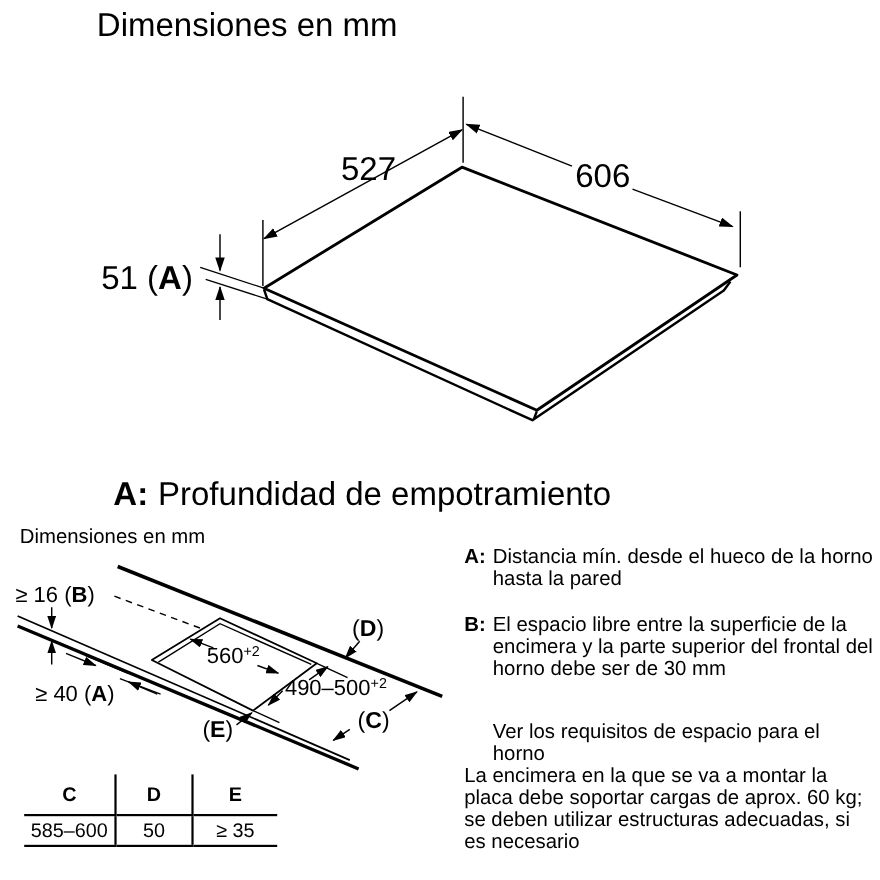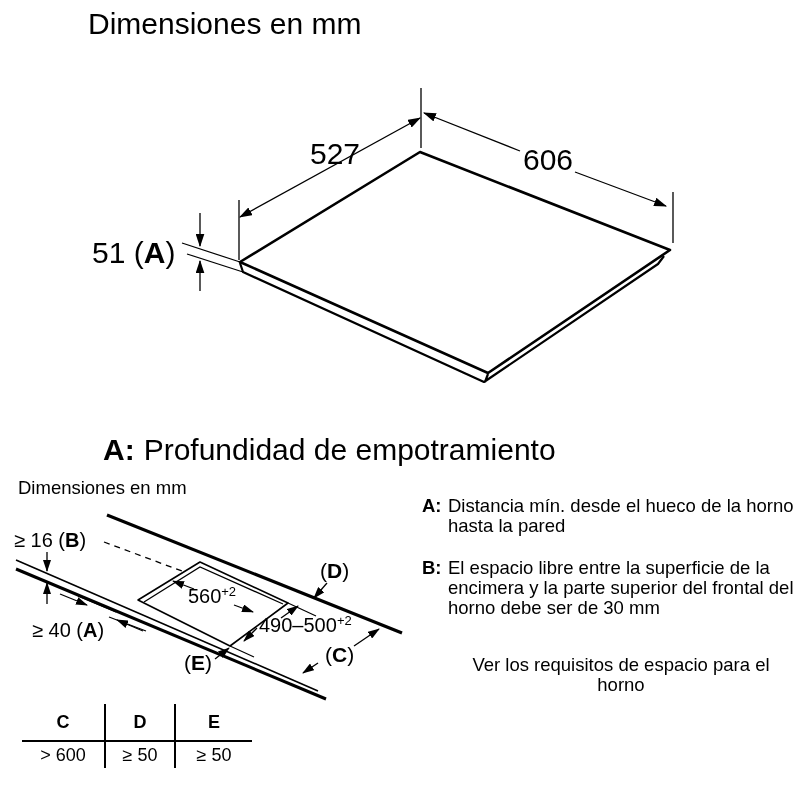--- a/index.html
+++ b/index.html
@@ -21,21 +21,21 @@
   #spec-table tr.r1 td{border-bottom:2px solid #000;}
   #spec-table .c0{width:80px;}
   #spec-table .c1{width:66px;border-left:2px solid #000;}
   #spec-table .c2{width:74px;border-left:2px solid #000;}
   #notes{left:422px;top:496px;width:372px;font-size:18.5px;line-height:20px;}
   .note{display:flex;}
   .note-label{flex:none;width:26px;font-weight:bold;}
   .note-body{flex:1;}
   .note.n0{margin-bottom:22px;}
   .note.n1{margin-bottom:37px;}
-  .note.n2{text-align:center;}
+  .note.n2{}
 </style>
 </head>
 <body>
 
 <div class="abs" id="top-title">Dimensiones en mm</div>
 
 <svg class="abs" id="hob-svg" width="600" height="300" viewBox="0 0 600 300">
   <defs>
     <marker id="ah1" viewBox="0 0 12 8" refX="11" refY="4" markerWidth="13" markerHeight="9" orient="auto-start-reverse" markerUnits="userSpaceOnUse">
       <path d="M0,0 L12,4 L0,8 Z" fill="#000"></path>
@@ -140,34 +140,35 @@
 
 <table class="abs" id="spec-table">
   <thead>
     <tr>
       <th class="c0">C</th>
       <th class="c1">D</th>
       <th class="c2">E</th>
     </tr>
   </thead>
   <tbody>
-    <tr class="r2">
-      <td class="c0">&gt; 600</td>
-      <td class="c1">≥ 50</td>
-      <td class="c2">≥ 50</td>
+    <tr class="r1">
+      <td class="c0">585–600</td>
+      <td class="c1">50</td>
+      <td class="c2">≥ 35</td>
     </tr>
   </tbody>
 </table>
 
 <div class="abs" id="notes">
   <div class="note n0">
     <span class="note-label">A:</span>
     <span class="note-body">Distancia mín. desde el hueco de la horno hasta la pared</span>
   </div>
   <div class="note n1">
     <span class="note-label">B:</span>
     <span class="note-body">El espacio libre entre la superficie de la encimera y la parte superior del frontal del horno debe ser de 30 mm</span>
   </div>
   <div class="note n2">
     <span class="note-label"></span>
     <span class="note-body">Ver los requisitos de espacio para el horno</span>
   </div>
+  <div class="footnote">La encimera en la que se va a montar la placa debe soportar cargas de aprox. 60 kg; se deben utilizar estructuras adecuadas, si es necesario</div>
 </div>
 
 </body></html>

